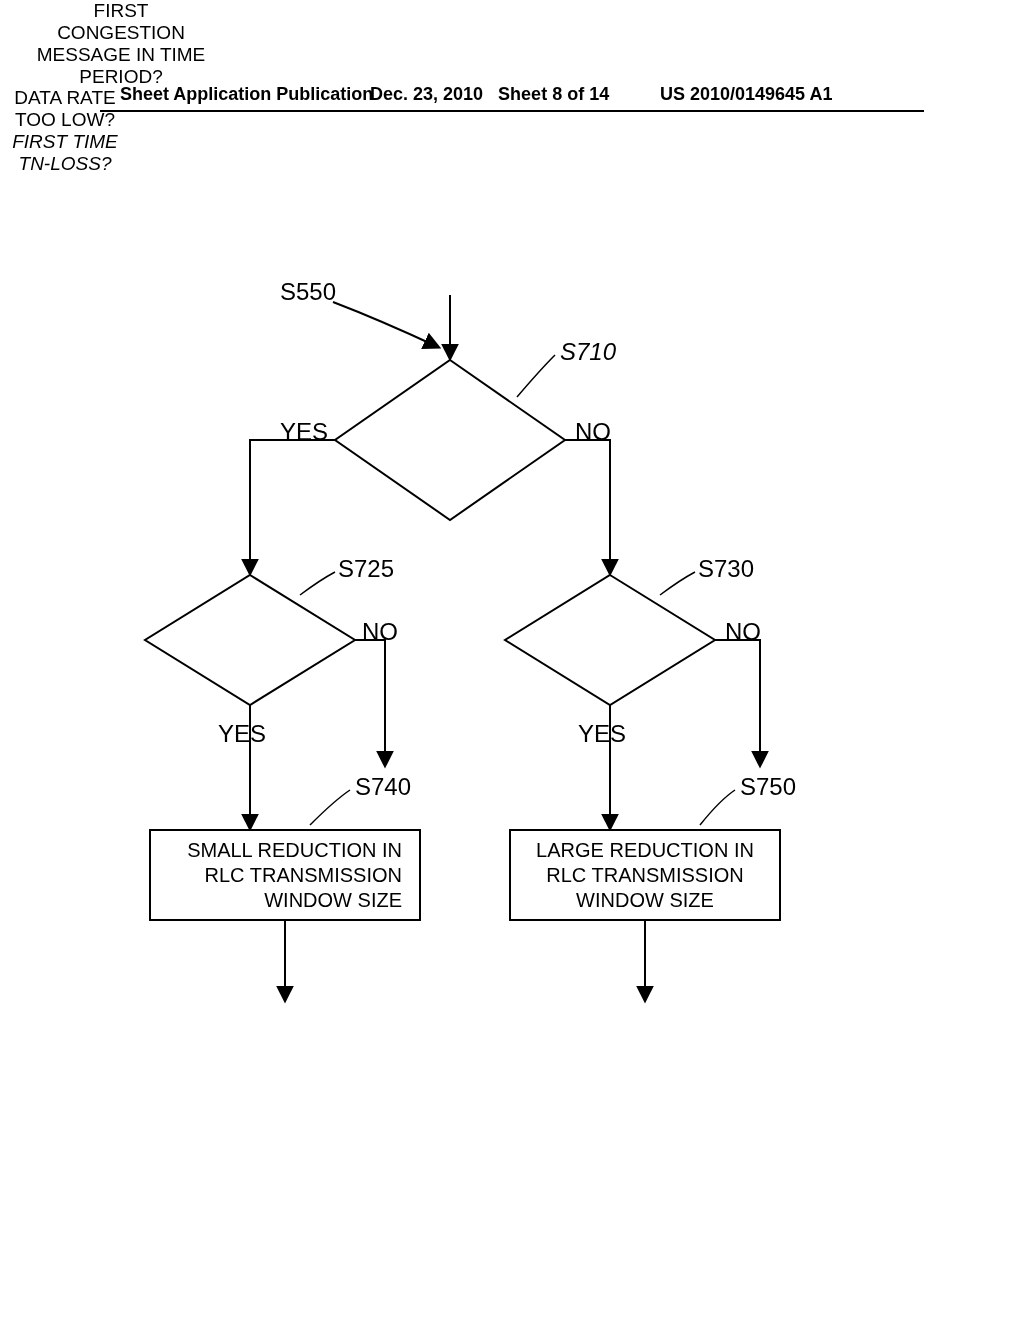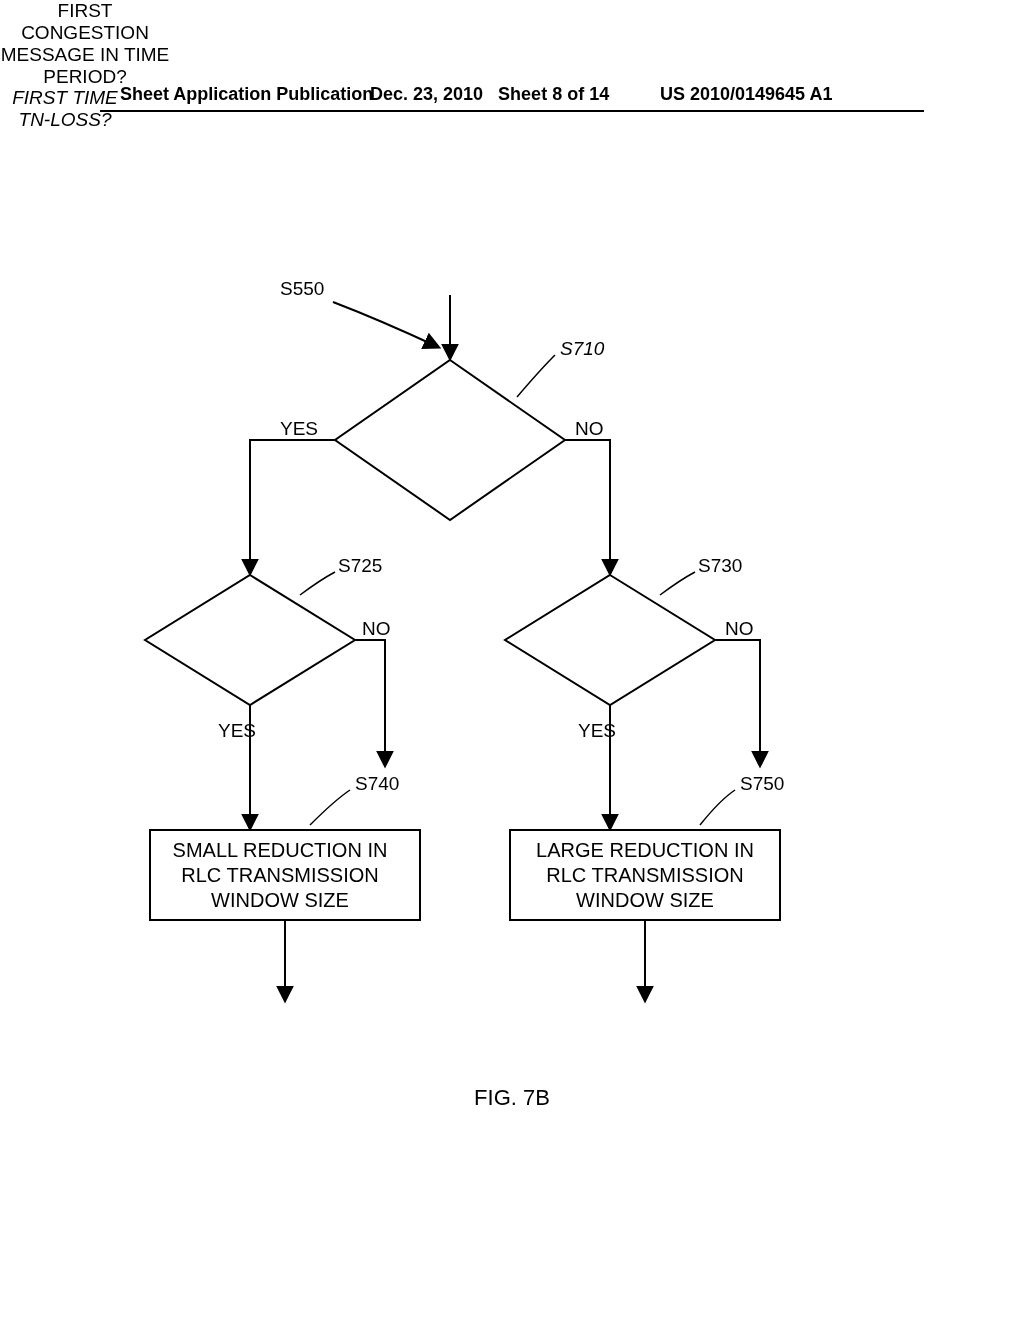--- a/index.html
+++ b/index.html
@@ -34,21 +34,21 @@
     width: 824px;
     border-top: 2px solid #000;
   }
 
   svg { position: absolute; top: 0; left: 0; }
 
   .label, .box-text, .figcap {
     position: absolute;
     font-family: Arial, Helvetica, sans-serif;
   }
-  .label { font-size: 19px; }
+  .label { font-size: 24px; }
   .box-text {
     font-size: 20px;
     text-align: center;
     line-height: 1.25;
   }
   .figcap {
     font-size: 22px;
     top: 1085px;
     width: 1024px;
     text-align: center;
@@ -129,20 +129,20 @@
   <div class="label" style="left:355px; top:773px;">S740</div>
   <div class="label" style="left:740px; top:773px;">S750</div>
 
   <div class="label" style="left:280px; top:418px;">YES</div>
   <div class="label" style="left:575px; top:418px;">NO</div>
   <div class="label" style="left:362px; top:618px;">NO</div>
   <div class="label" style="left:218px; top:720px;">YES</div>
   <div class="label" style="left:725px; top:618px;">NO</div>
   <div class="label" style="left:578px; top:720px;">YES</div>
 
-  <div class="diamond-text" style="left:365px; top:398px; width:170px;">FIRST<br>CONGESTION<br>MESSAGE IN TIME<br>PERIOD?</div>
+  <div class="diamond-text" style="left:365px; top:398px; width:170px;padding-left:36px;">FIRST<br>CONGESTION<br>MESSAGE IN TIME<br>PERIOD?</div>
+  <div class="diamond-text" style="left:185px; top:618px; width:130px;">DATA RATE<br>TOO LOW?</div>
   <div class="diamond-text" style="left:545px; top:618px; width:130px;font-style:italic;">FIRST TIME<br>TN-LOSS?</div>
 
-  <div class="box-text" style="left:150px; top:838px; width:260px;">SMALL REDUCTION IN<br>RLC TRANSMISSION<br>WINDOW SIZE</div>
+  <div class="box-text" style="left:142px; top:838px; width:260px;text-align:right;">SMALL REDUCTION IN<br>RLC TRANSMISSION<br>WINDOW SIZE</div>
   <div class="box-text" style="left:515px; top:838px; width:260px;">LARGE REDUCTION IN<br>RLC TRANSMISSION<br>WINDOW SIZE</div>
 
-  <div class="figcap">FIG. 7B</div>
 </div>
 
 </body></html>

